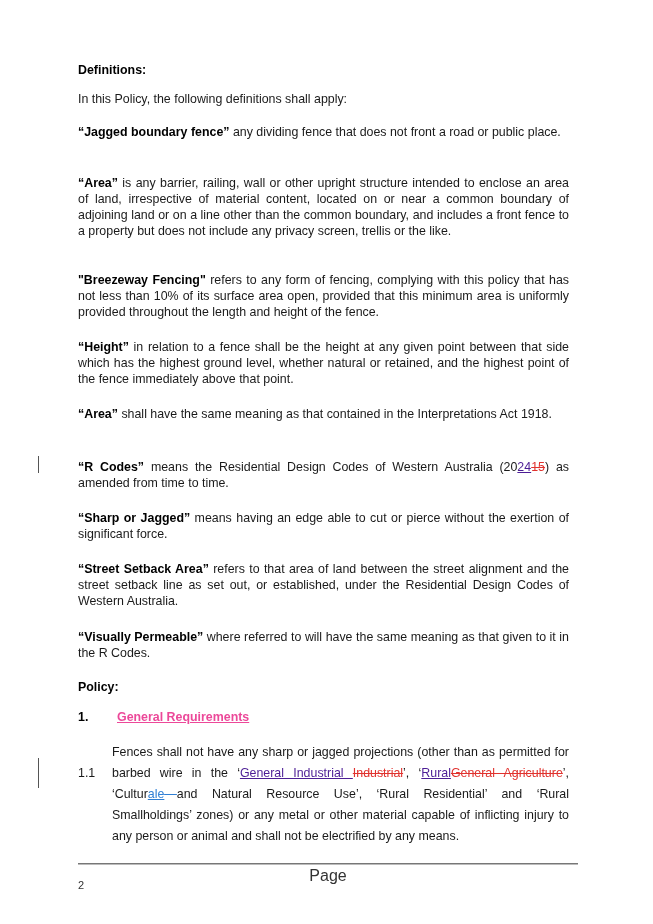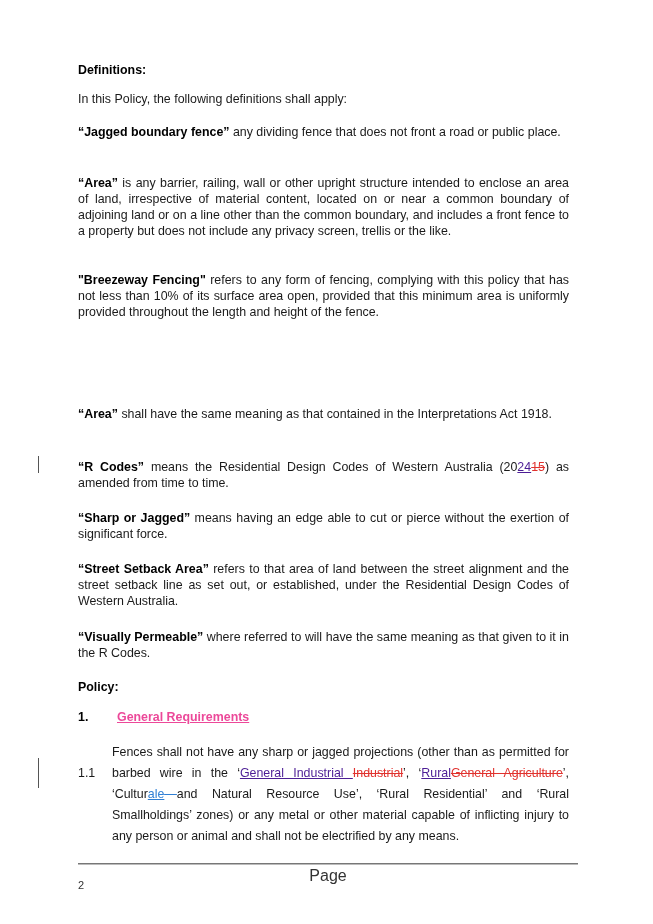--- a/index.html
+++ b/index.html
@@ -34,20 +34,23 @@
   </div>
 
   <div class="blk" style="top:175px;">
     <b>“Area”</b><span> is any barrier, railing, wall or other upright structure intended to enclose an area of land, irrespective of material content, located on or near a common boundary of adjoining land or on a line other than the common boundary, and includes a front fence to a property but does not include any privacy screen, trellis or the like.</span>
   </div>
 
   <div class="blk" style="top:272px;">
     <b>"Breezeway Fencing"</b><span> refers to any form of fencing, complying with this policy that has not less than 10% of its surface area open, provided that this minimum area is uniformly provided throughout the length and height of the fence.</span>
   </div>
 
+  <div class="blk" style="top:339px;">
+    <b>“Height”</b><span> in relation to a fence shall be the height at any given point between that side which has the highest ground level, whether natural or retained, and the highest point of the fence immediately above that point.</span>
+  </div>
 
   <div class="blk" style="top:406px;">
     <b>“Area”</b><span> shall have the same meaning as that contained in the Interpretations Act 1918.</span>
   </div>
 
   <div class="changebar" style="top:456px;height:17px;"></div>
   <div class="blk" style="top:459px;">
     <b>“R Codes”</b><span> means the Residential Design Codes of Western Australia (20</span><span class="ins-red">24</span><span class="del-red">15</span><span>) as amended from time to time.</span>
   </div>
 

